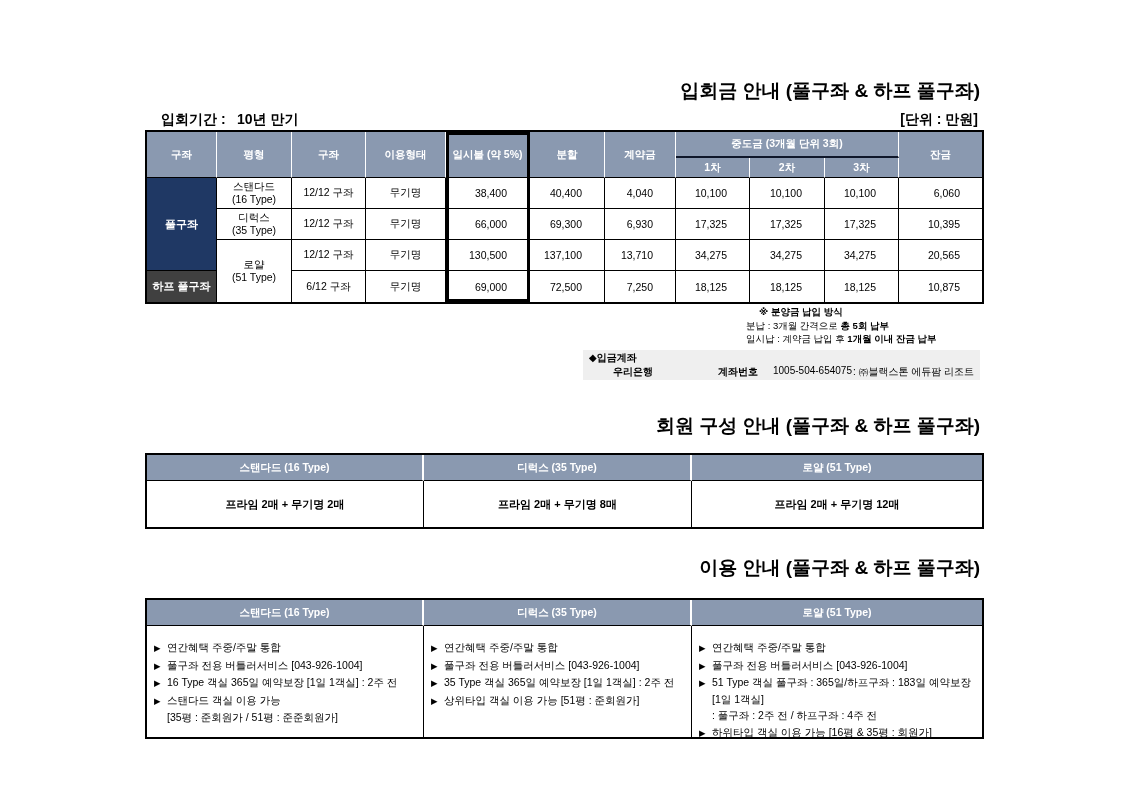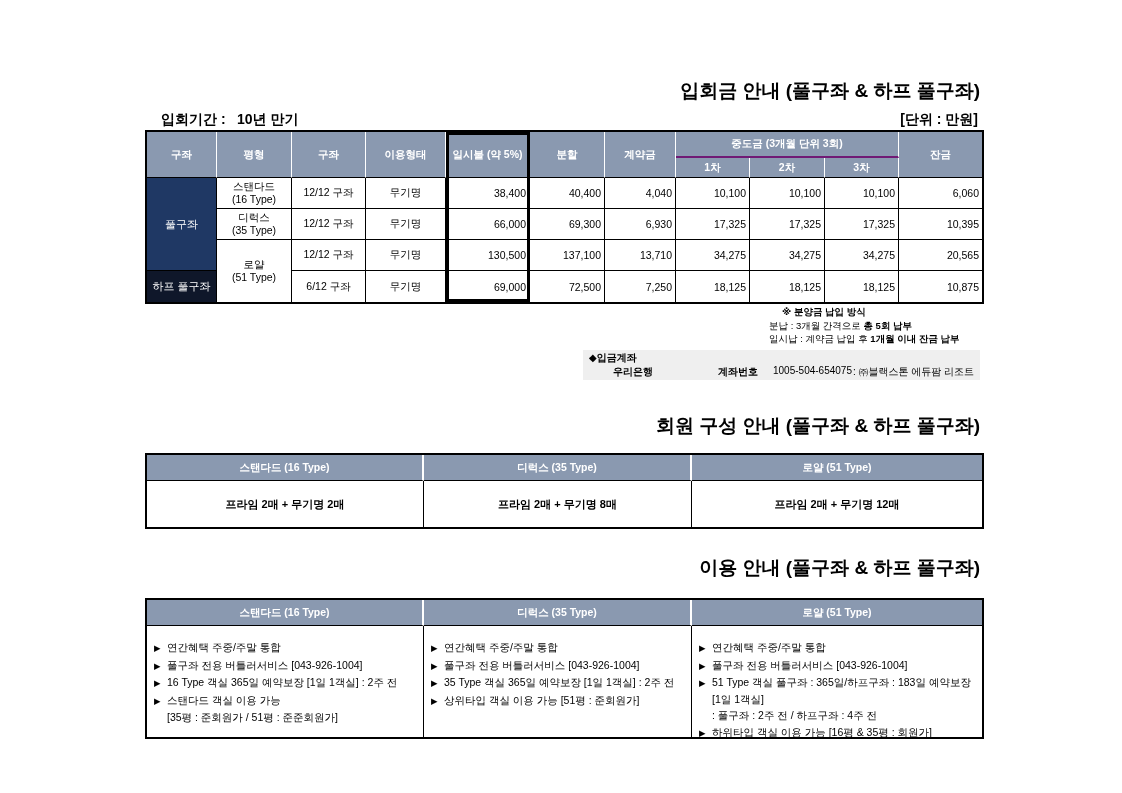--- a/index.html
+++ b/index.html
@@ -18,37 +18,37 @@
   .meta .unit{position:absolute;right:2px}
 
   
   .feetable{position:absolute;top:130px;left:0;display:grid;
     grid-template-columns:70px 75px 74px 80px 84px 75px 71px 74px 75px 74px 83px;
     grid-template-rows:26px 20px 31px 31px 31px 31px;
     border:2px solid #000;background:#fff}
   .hc{background:#8A99B0;color:#fff;font-weight:bold;font-size:10.5px;
       display:flex;align-items:center;justify-content:center;
       border-right:1px solid #fff;border-bottom:1px solid #000;text-align:center}
-  .hc.grp{border-bottom:2px solid #701a75}
+  .hc.grp{border-bottom:2px solid #0f172a}
   .hc.lastcol{border-right:none}
   .dc{display:flex;align-items:center;justify-content:center;font-size:10.5px;
       border-right:1px solid #000;border-bottom:1px solid #000;background:#fff}
-  .dc.num{justify-content:flex-end;padding-right:3px}
+  .dc.num{justify-content:flex-end;padding-right:22px}
   .dc.lastcol{border-right:none}
   .dc.lastrow{border-bottom:none}
-  .gc{display:flex;align-items:center;justify-content:center;color:#fff;font-weight:normal;
+  .gc{display:flex;align-items:center;justify-content:center;color:#fff;font-weight:bold;
       font-size:11px;border-right:1px solid #000;border-bottom:1px solid #000;text-align:center}
   .gc.full{background:#1F3864}
-  .gc.half{background:#0f172a;border-bottom:none}
+  .gc.half{background:#404040;border-bottom:none}
   .two{display:flex;flex-direction:column;align-items:center;justify-content:center;line-height:13px}
   .lumpbox{position:absolute;left:299px;top:0;width:84px;height:170px;
            border:3px solid #000;box-sizing:border-box;pointer-events:none}
 
   
-  .notes{position:absolute;top:305px;left:624px;font-size:9.5px;line-height:13.5px}
+  .notes{position:absolute;top:305px;left:601px;font-size:9.5px;line-height:13.5px}
   .notes .nh{font-weight:bold;padding-left:13px}
 
   
   .bank{position:absolute;top:350px;left:438px;width:397px;height:30px;background:#EFEFEF;font-size:10px}
   .bank .bh{font-weight:bold;padding-left:6px;padding-top:1px}
   .bank .bl{position:relative;height:14px}
   .bank .bl span{position:absolute;top:0;white-space:nowrap}
   .bank .bname{left:30px;font-weight:bold}
   .bank .blabel{left:135px;font-weight:bold}
   .bank .bnum{left:190px}

